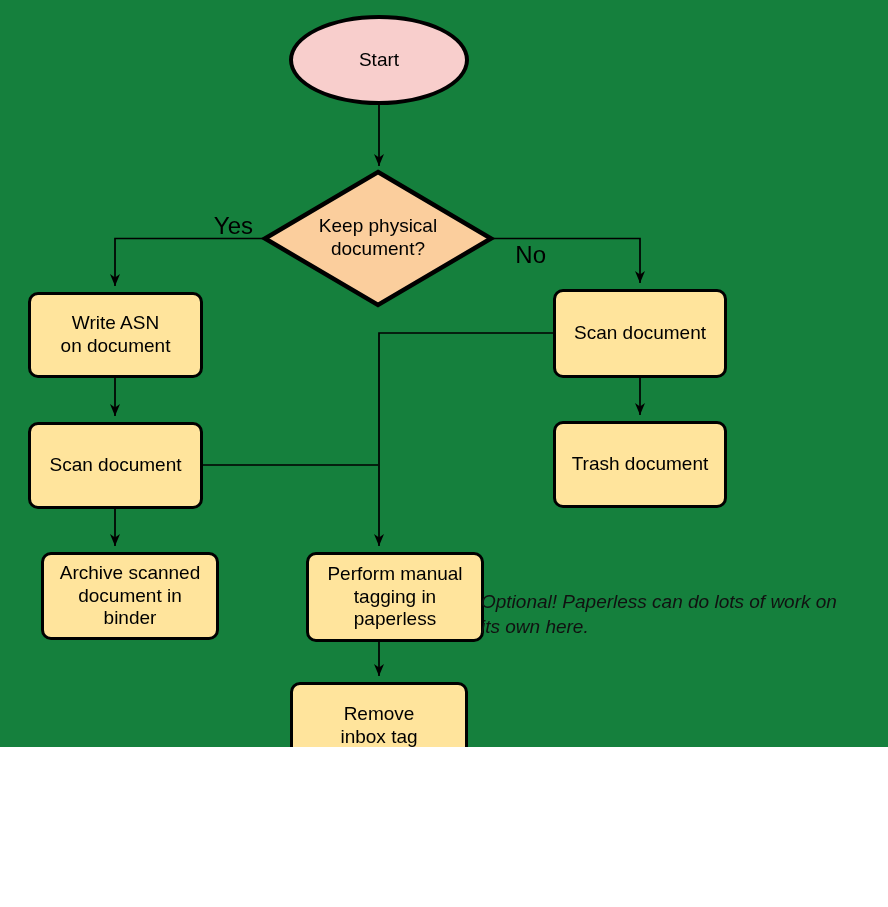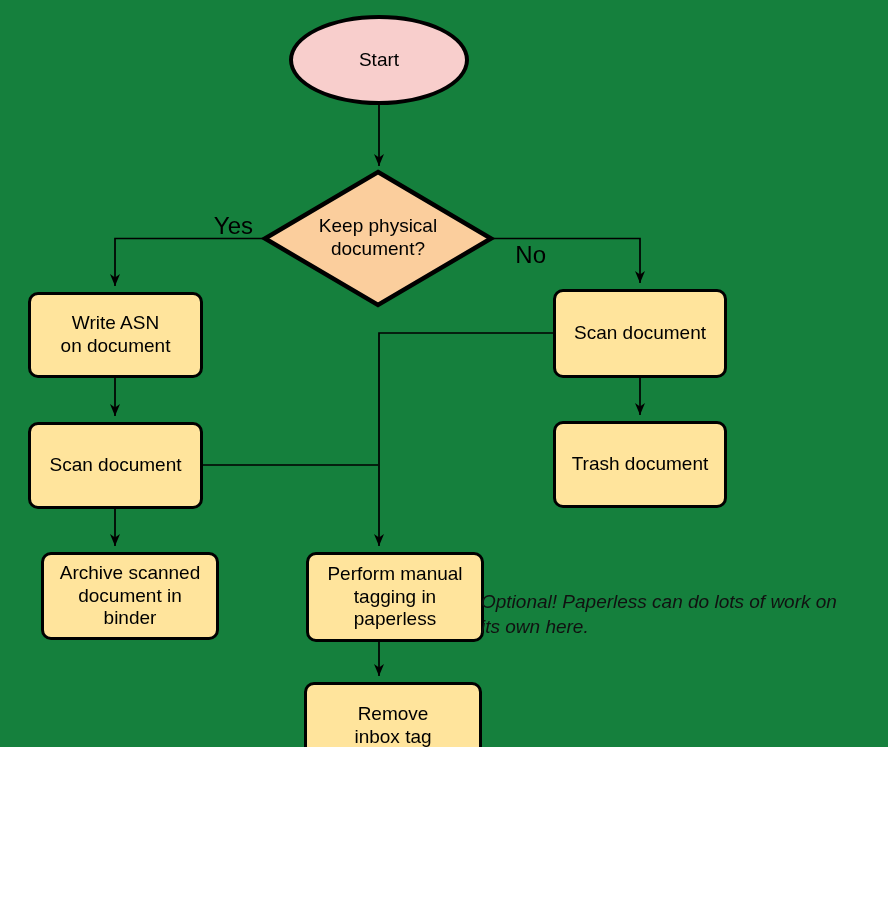--- a/index.html
+++ b/index.html
@@ -140,21 +140,21 @@
   </div>
   <div class="node process" style="left:553px; top:421px; width:174px; height:87px;">
     <span>Trash document</span>
   </div>
 
   <div class="node process" style="left:294px; top:552px; width:178px; height:90px;margin-left:12px;">
     <span>Perform manual
 tagging in
 paperless</span>
   </div>
-  <div class="node process" style="left:304px; top:682px; width:178px; height:87px;">
+  <div class="node process" style="left:290px; top:682px; width:178px; height:87px;">
     <span>Remove
 inbox tag</span>
   </div>
 
   <div class="node terminator" style="left:289px; top:811px; width:180px; height:84px;align-items:flex-end;">
     <span>End</span>
   </div>
 
   <div class="note">Optional! Paperless can do lots of work on
 its own here.</div>

